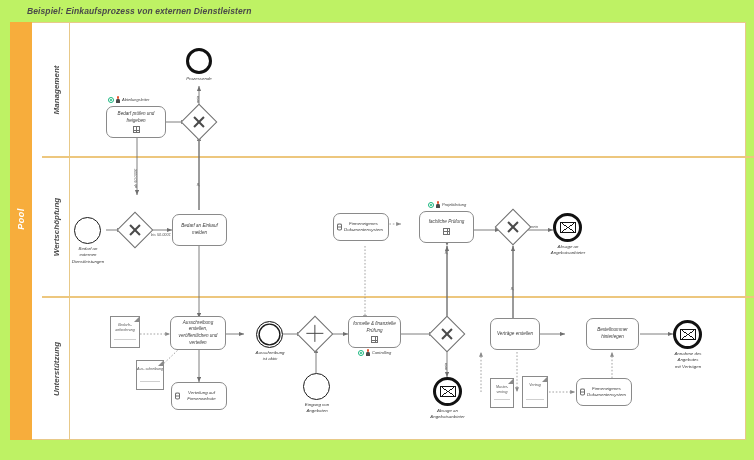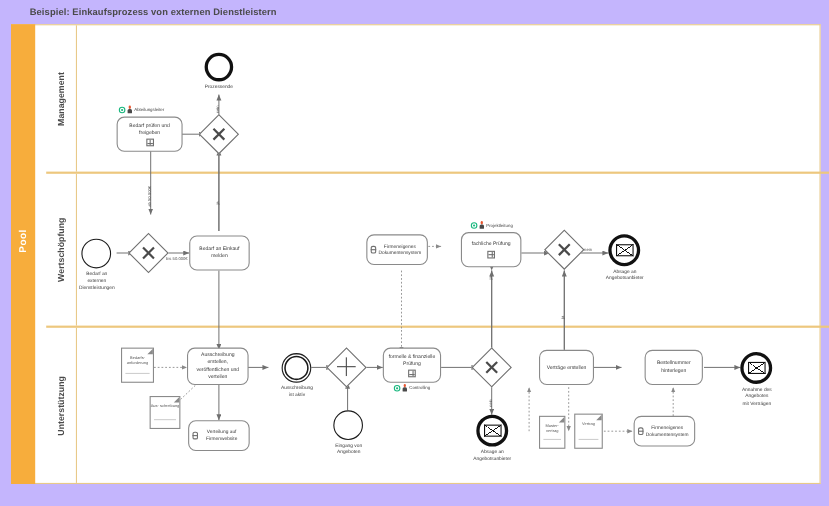--- a/index.html
+++ b/index.html
@@ -5,22 +5,23 @@
   * { box-sizing: border-box; }
   html, body {
     margin: 0; padding: 0;
     width: 754px; height: 460px;
     background: #f3f3f3;
     font-family: "Liberation Sans", sans-serif;
   }
   #canvas {
     position: relative;
     width: 754px; height: 460px;
-    background: #c4b5fd;
+    background: #bef264;
     overflow: hidden;
+    font-style: italic;
   }
   #page-title {
     position: absolute;
     left: 27px; top: 6px;
     font-size: 8.5px;
     font-weight: bold;
     color: #4a4a4a;
     letter-spacing: 0.1px;
     white-space: nowrap;
   }

